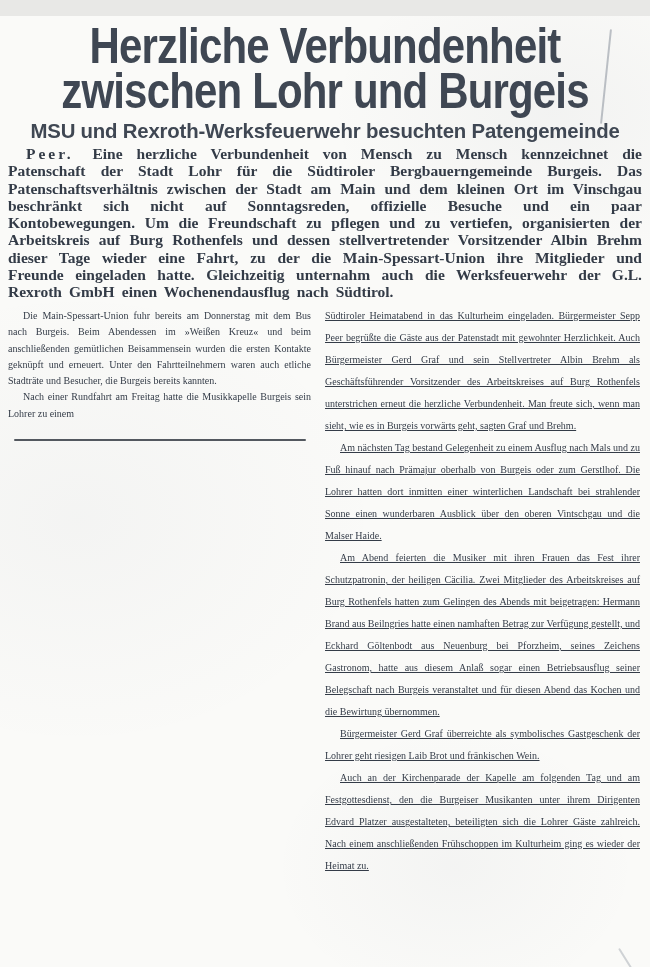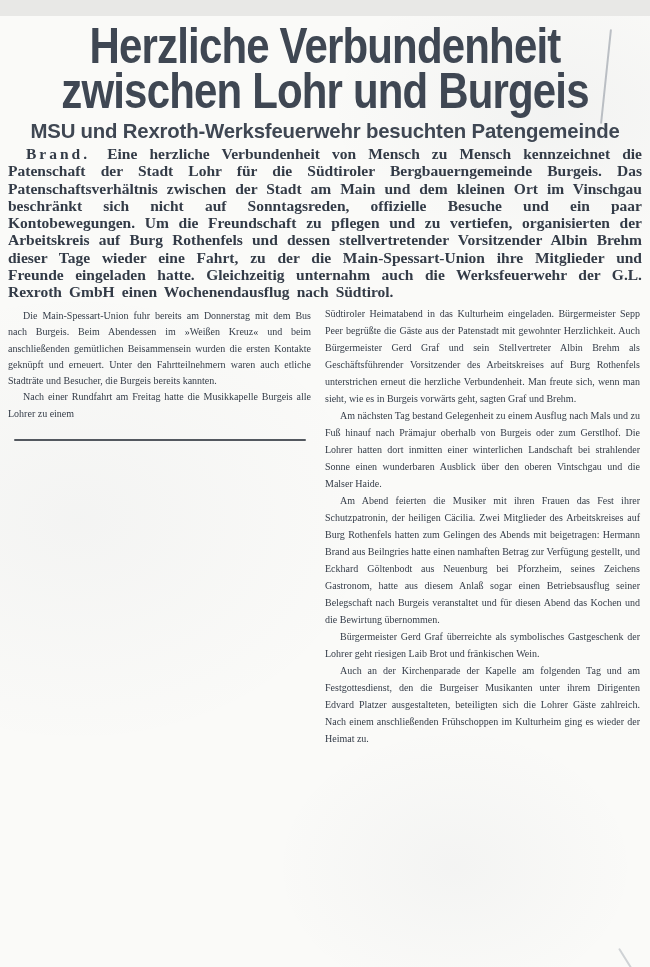--- a/index.html
+++ b/index.html
@@ -58,21 +58,21 @@
   .dateline{letter-spacing:3px;padding-right:5px;}
   .col{
     position:absolute;
     font-family:"Liberation Serif",serif;
     font-size:10px;
     text-align:justify;
     color:#343c48;
     hyphens:auto;
   }
   .col-left{top:292px;left:8px;width:303px;line-height:16.3px;}
-  .col-right{top:289px;left:325px;width:315px;line-height:17px;}
+  .col-right{top:289px;left:325px;width:315px;line-height:22px;text-decoration:underline;}
   .body-p{margin:0;}
   .indent{text-indent:15px;}
   .clip-rule{
     margin-top:17px;margin-left:6px;
     width:292px;height:2px;
     background:var(--rule);
     border-radius:1px;
   }
   .scratch{position:absolute;background:rgba(106,114,128,0.42);border-radius:2px;}
   .scratch-tr{left:605px;top:13px;width:2px;height:95px;transform:rotate(6deg);}
@@ -85,27 +85,27 @@
 
   <header class="masthead">
     <h1>
       <span class="hl-line">Herzliche Verbundenheit</span>
       <span class="hl-line">zwischen Lohr und Burgeis</span>
     </h1>
     <h2 class="subhead">MSU und Rexroth-Werksfeuerwehr besuchten Patengemeinde</h2>
   </header>
 
   <p class="lead">
-    <span class="dateline">Brand.</span>
+    <span class="dateline">Peer.</span>
     <span class="lead-text">Eine herzliche Verbundenheit von Mensch zu Mensch kennzeichnet die Patenschaft der Stadt Lohr für die Südtiroler Bergbauerngemeinde Burgeis. Das Patenschaftsverhältnis zwischen der Stadt am Main und dem kleinen Ort im Vinschgau beschränkt sich nicht auf Sonntagsreden, offizielle Besuche und ein paar Kontobewegungen. Um die Freundschaft zu pflegen und zu vertiefen, organisierten der Arbeitskreis auf Burg Rothenfels und dessen stellvertretender Vorsitzender Albin Brehm dieser Tage wieder eine Fahrt, zu der die Main-Spessart-Union ihre Mitglieder und Freunde eingeladen hatte. Gleichzeitig unternahm auch die Werksfeuerwehr der G.L. Rexroth GmbH einen Wochenendausflug nach Südtirol.</span>
   </p>
 
   <section class="col col-left">
     <p class="body-p indent">Die Main-Spessart-Union fuhr bereits am Donnerstag mit dem Bus nach Burgeis. Beim Abendessen im »Weißen Kreuz« und beim anschließenden gemütlichen Beisammensein wurden die ersten Kontakte geknüpft und erneuert. Unter den Fahrtteilnehmern waren auch etliche Stadträte und Besucher, die Burgeis bereits kannten.</p>
-    <p class="body-p indent">Nach einer Rundfahrt am Freitag hatte die Musikkapelle Burgeis alle Lohrer zu einem</p>
+    <p class="body-p indent">Nach einer Rundfahrt am Freitag hatte die Musikkapelle Burgeis sein Lohrer zu einem</p>
     <div class="clip-rule"></div>
   </section>
 
   <section class="col col-right">
     <p class="body-p">Südtiroler Heimatabend in das Kulturheim eingeladen. Bürgermeister Sepp Peer begrüßte die Gäste aus der Patenstadt mit gewohnter Herzlichkeit. Auch Bürgermeister Gerd Graf und sein Stellvertreter Albin Brehm als Geschäftsführender Vorsitzender des Arbeitskreises auf Burg Rothenfels unterstrichen erneut die herzliche Verbundenheit. Man freute sich, wenn man sieht, wie es in Burgeis vorwärts geht, sagten Graf und Brehm.</p>
     <p class="body-p indent">Am nächsten Tag bestand Gelegenheit zu einem Ausflug nach Mals und zu Fuß hinauf nach Prämajur oberhalb von Burgeis oder zum Gerstlhof. Die Lohrer hatten dort inmitten einer winterlichen Landschaft bei strahlender Sonne einen wunderbaren Ausblick über den oberen Vintschgau und die Malser Haide.</p>
     <p class="body-p indent">Am Abend feierten die Musiker mit ihren Frauen das Fest ihrer Schutzpatronin, der heiligen Cäcilia. Zwei Mitglieder des Arbeitskreises auf Burg Rothenfels hatten zum Gelingen des Abends mit beigetragen: Hermann Brand aus Beilngries hatte einen namhaften Betrag zur Verfügung gestellt, und Eckhard Göltenbodt aus Neuenburg bei Pforzheim, seines Zeichens Gastronom, hatte aus diesem Anlaß sogar einen Betriebsausflug seiner Belegschaft nach Burgeis veranstaltet und für diesen Abend das Kochen und die Bewirtung übernommen.</p>
     <p class="body-p indent">Bürgermeister Gerd Graf überreichte als symbolisches Gastgeschenk der Lohrer geht riesigen Laib Brot und fränkischen Wein.</p>
     <p class="body-p indent">Auch an der Kirchenparade der Kapelle am folgenden Tag und am Festgottesdienst, den die Burgeiser Musikanten unter ihrem Dirigenten Edvard Platzer ausgestalteten, beteiligten sich die Lohrer Gäste zahlreich. Nach einem anschließenden Frühschoppen im Kulturheim ging es wieder der Heimat zu.</p>
   </section>

